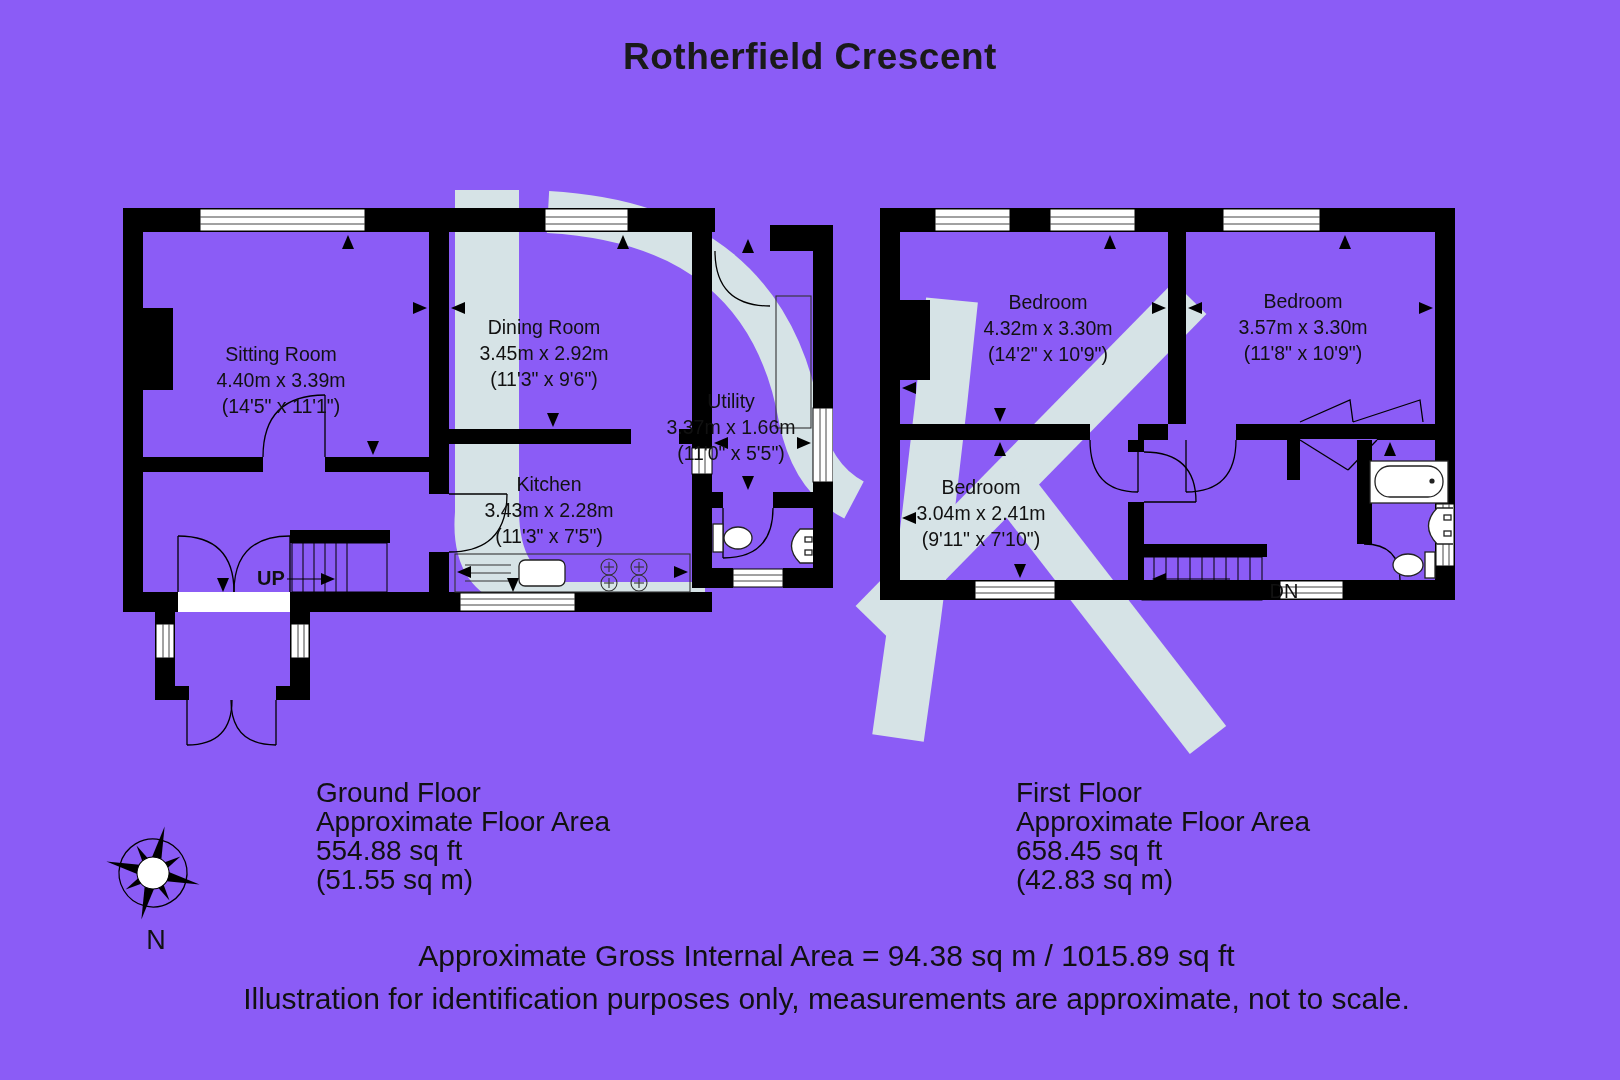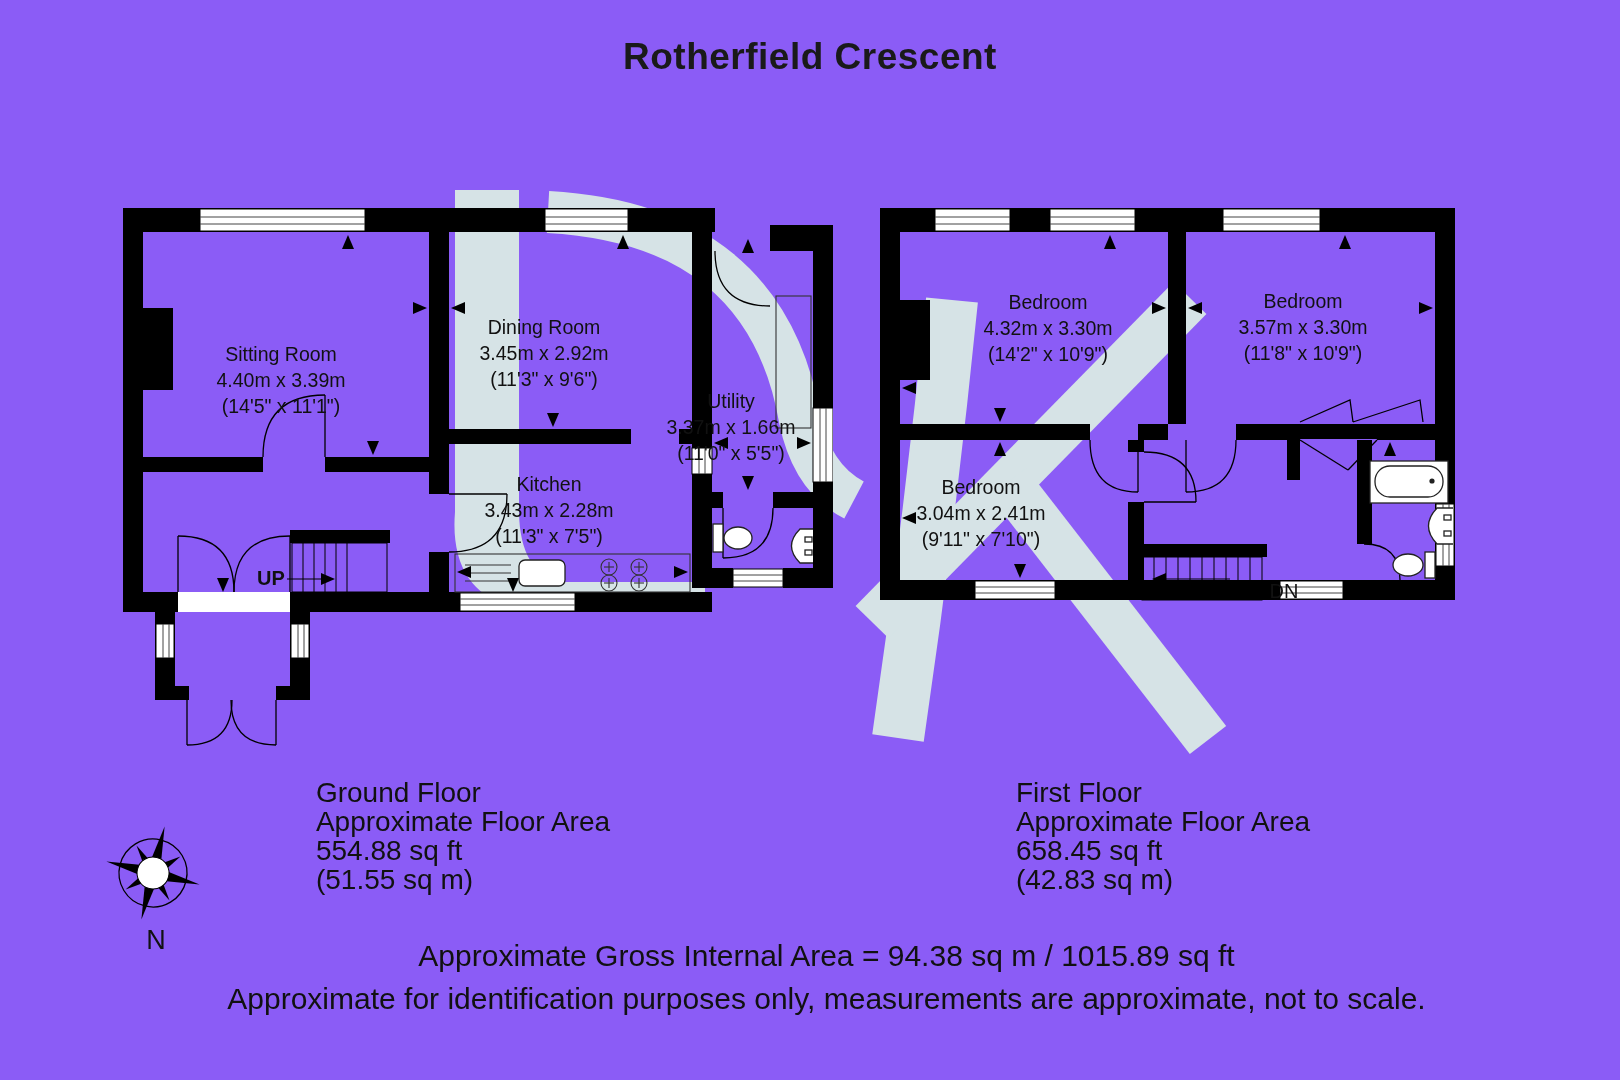--- a/index.html
+++ b/index.html
@@ -430,16 +430,16 @@
   </div>
   <div class="caption" style="left:1163px;top:778px;">
     <div>First Floor</div>
     <div>Approximate Floor Area</div>
     <div>658.45 sq ft</div>
     <div>(42.83 sq m)</div>
   </div>
 
   <div class="footer">
     <div>Approximate Gross Internal Area = 94.38 sq m / 1015.89 sq ft</div>
-    <div>Approximate for identification purposes only, measurements are approximate, not to scale.</div>
+    <div>Illustration for identification purposes only, measurements are approximate, not to scale.</div>
   </div>
 
 </div>
 
 </body></html>

